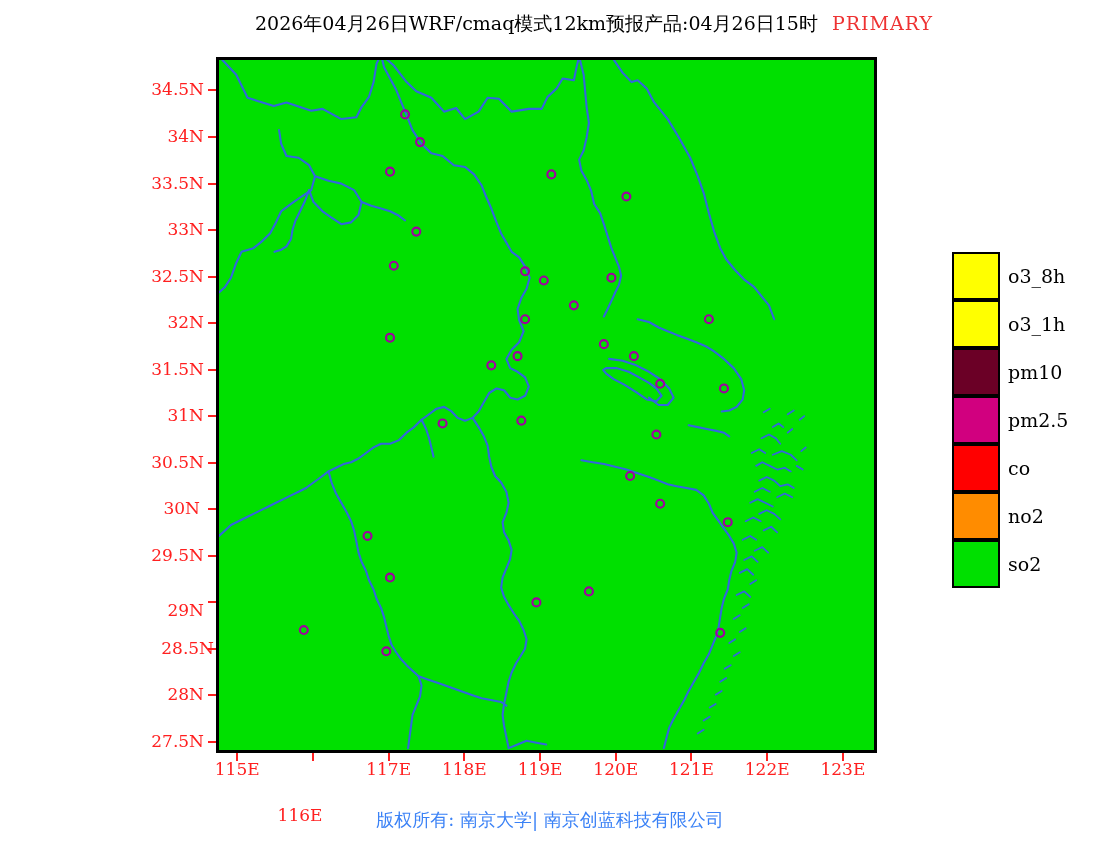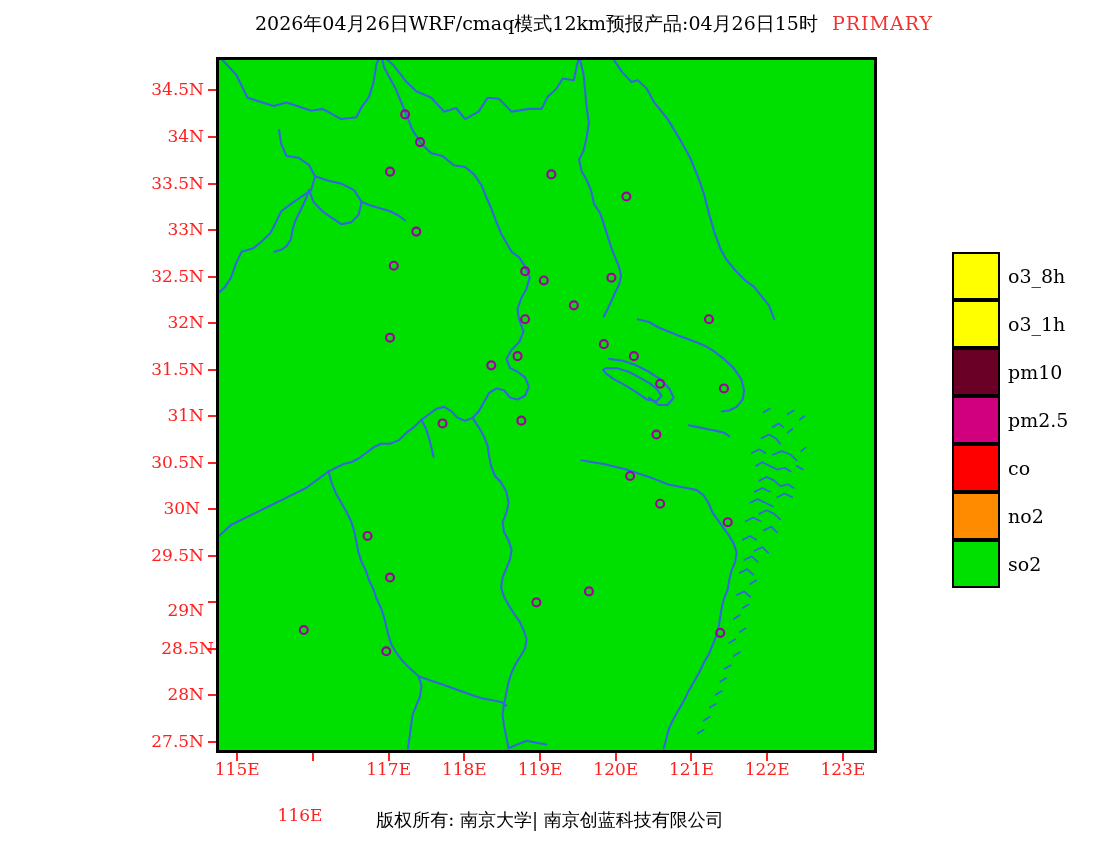--- a/index.html
+++ b/index.html
@@ -92,21 +92,21 @@
     font-family:"DejaVu Serif", serif;
     white-space:nowrap;
   }
 
   
   #footer{
     position:absolute;
     left:0;top:808px;width:1100px;
     text-align:center;
     font-size:18px;
-    color:#000000;
+    color:#3b82f6;
     font-family:"DejaVu Serif", serif;
     white-space:nowrap;
   }
 </style>
 </head>
 <body>
 
 <div id="root">
 
   <div id="title-bar">

